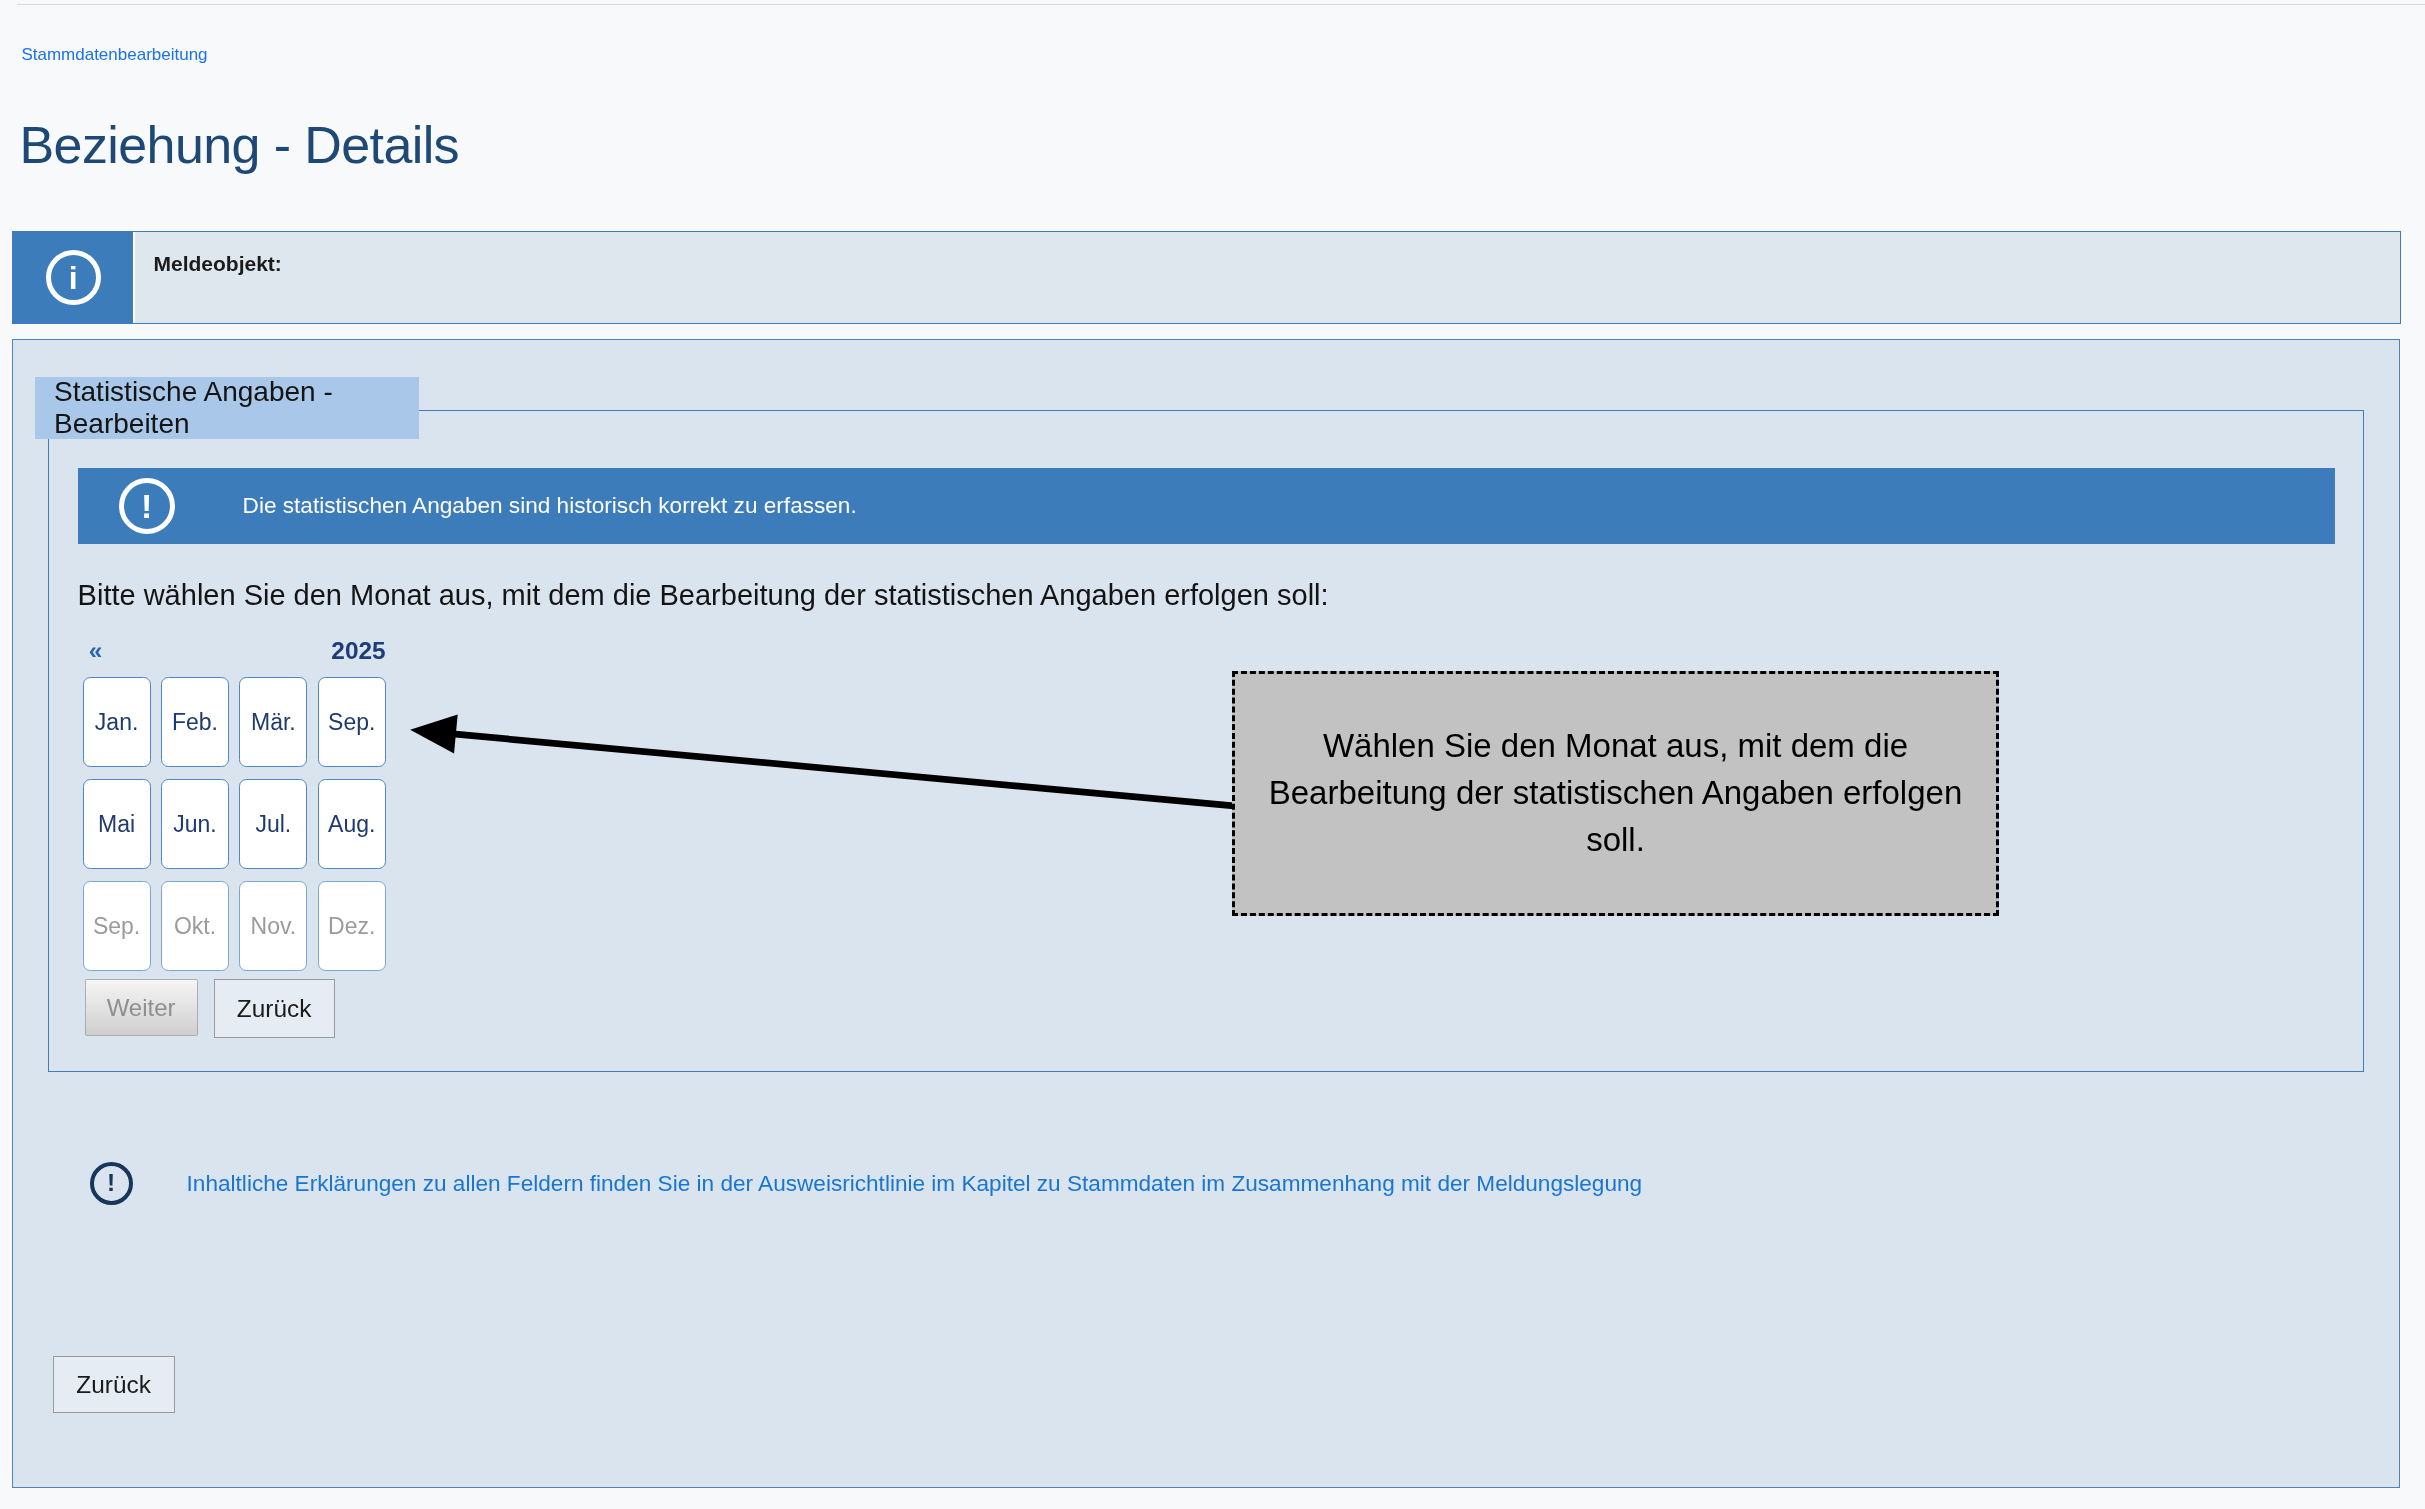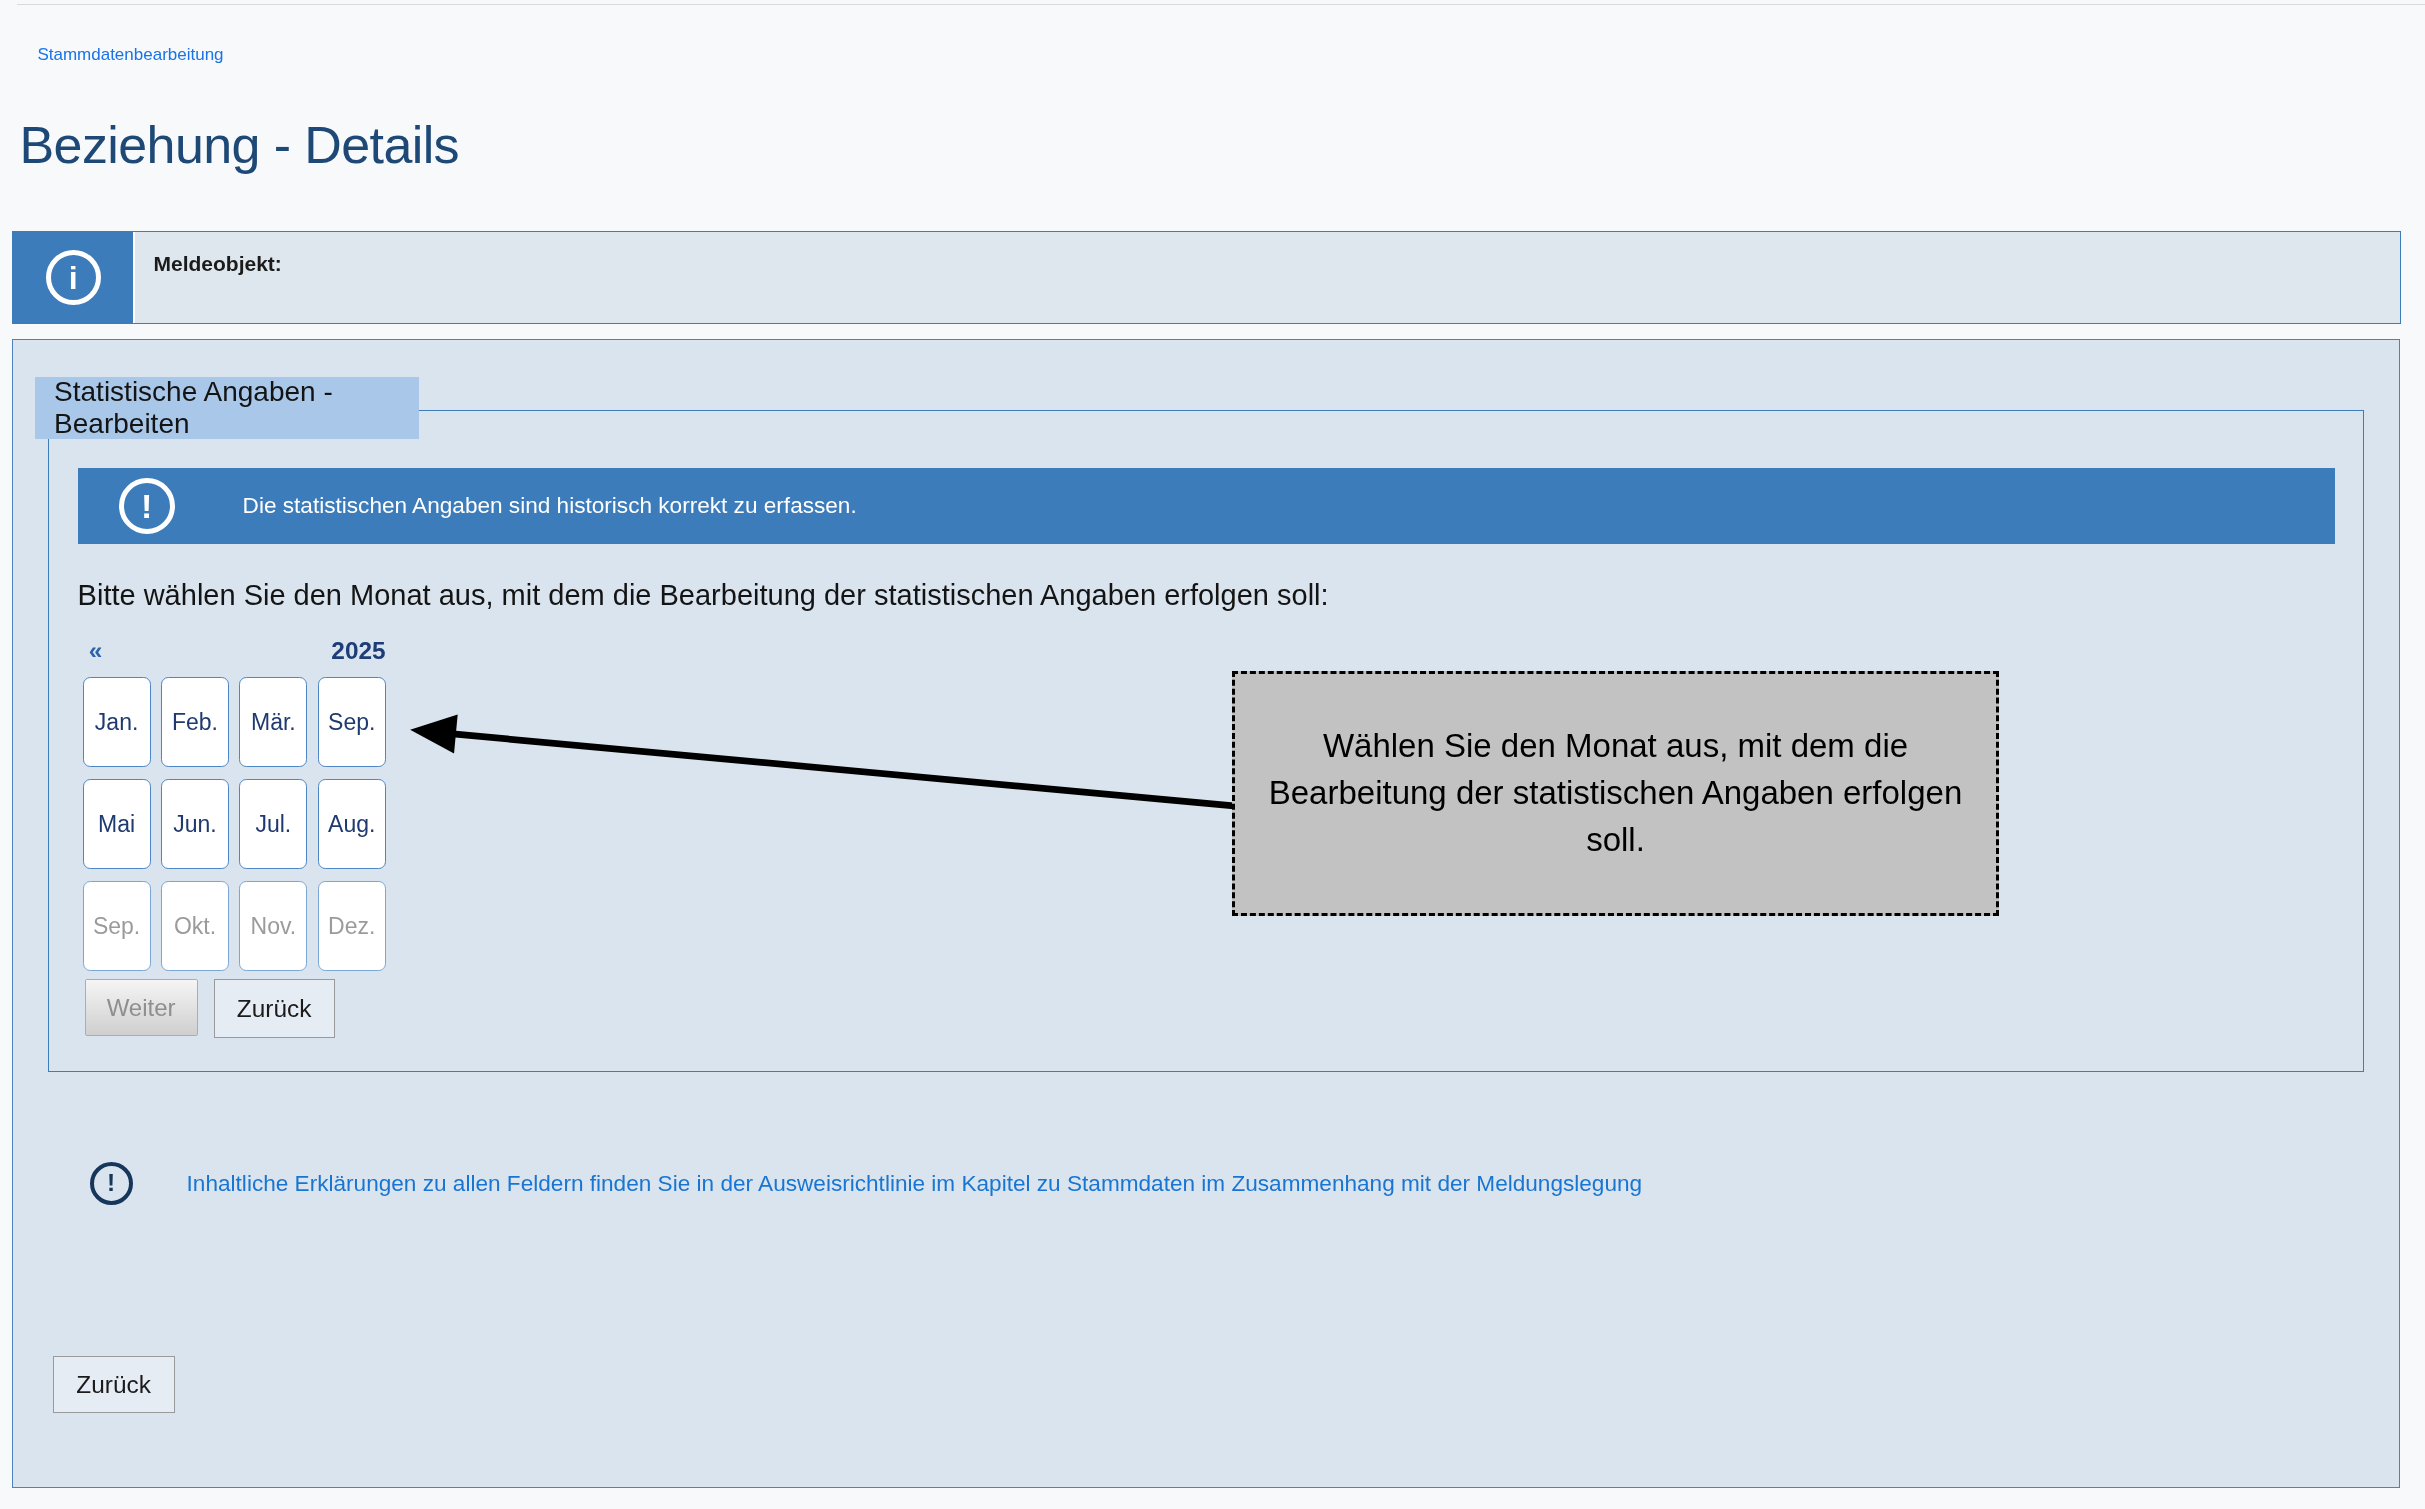--- a/index.html
+++ b/index.html
@@ -5,21 +5,21 @@
   html,body{margin:0;padding:0;}
   body{
     width:2426px;height:1510px;position:relative;overflow:hidden;
     background:#f7f9fb;
     font-family:"Liberation Sans", sans-serif;
     color:#1b1b1b;
   }
   .toprule{position:absolute;left:17px;right:0;top:3.7px;height:1.2px;background:#d7dadf;}
   .breadcrumb{
     position:absolute;left:21.4px;top:45px;
-    font-size:17px;color:#1a73e8;text-decoration:none;font-weight:400;cursor:pointer;margin-left:16px;
+    font-size:17px;color:#1a73e8;text-decoration:none;font-weight:400;cursor:pointer;
   }
   .page-title{
     position:absolute;left:19.5px;top:115px;
     font-size:52px;font-weight:300;color:#1e4976;letter-spacing:-0.6px;text-align:right;
   }
   
   .infobar{
     position:absolute;left:12.2px;top:231px;width:2389px;height:93px;
     box-sizing:border-box;border:1.2px solid #3d7cba;background:#dfe7ee;
     display:flex;align-items:stretch;

